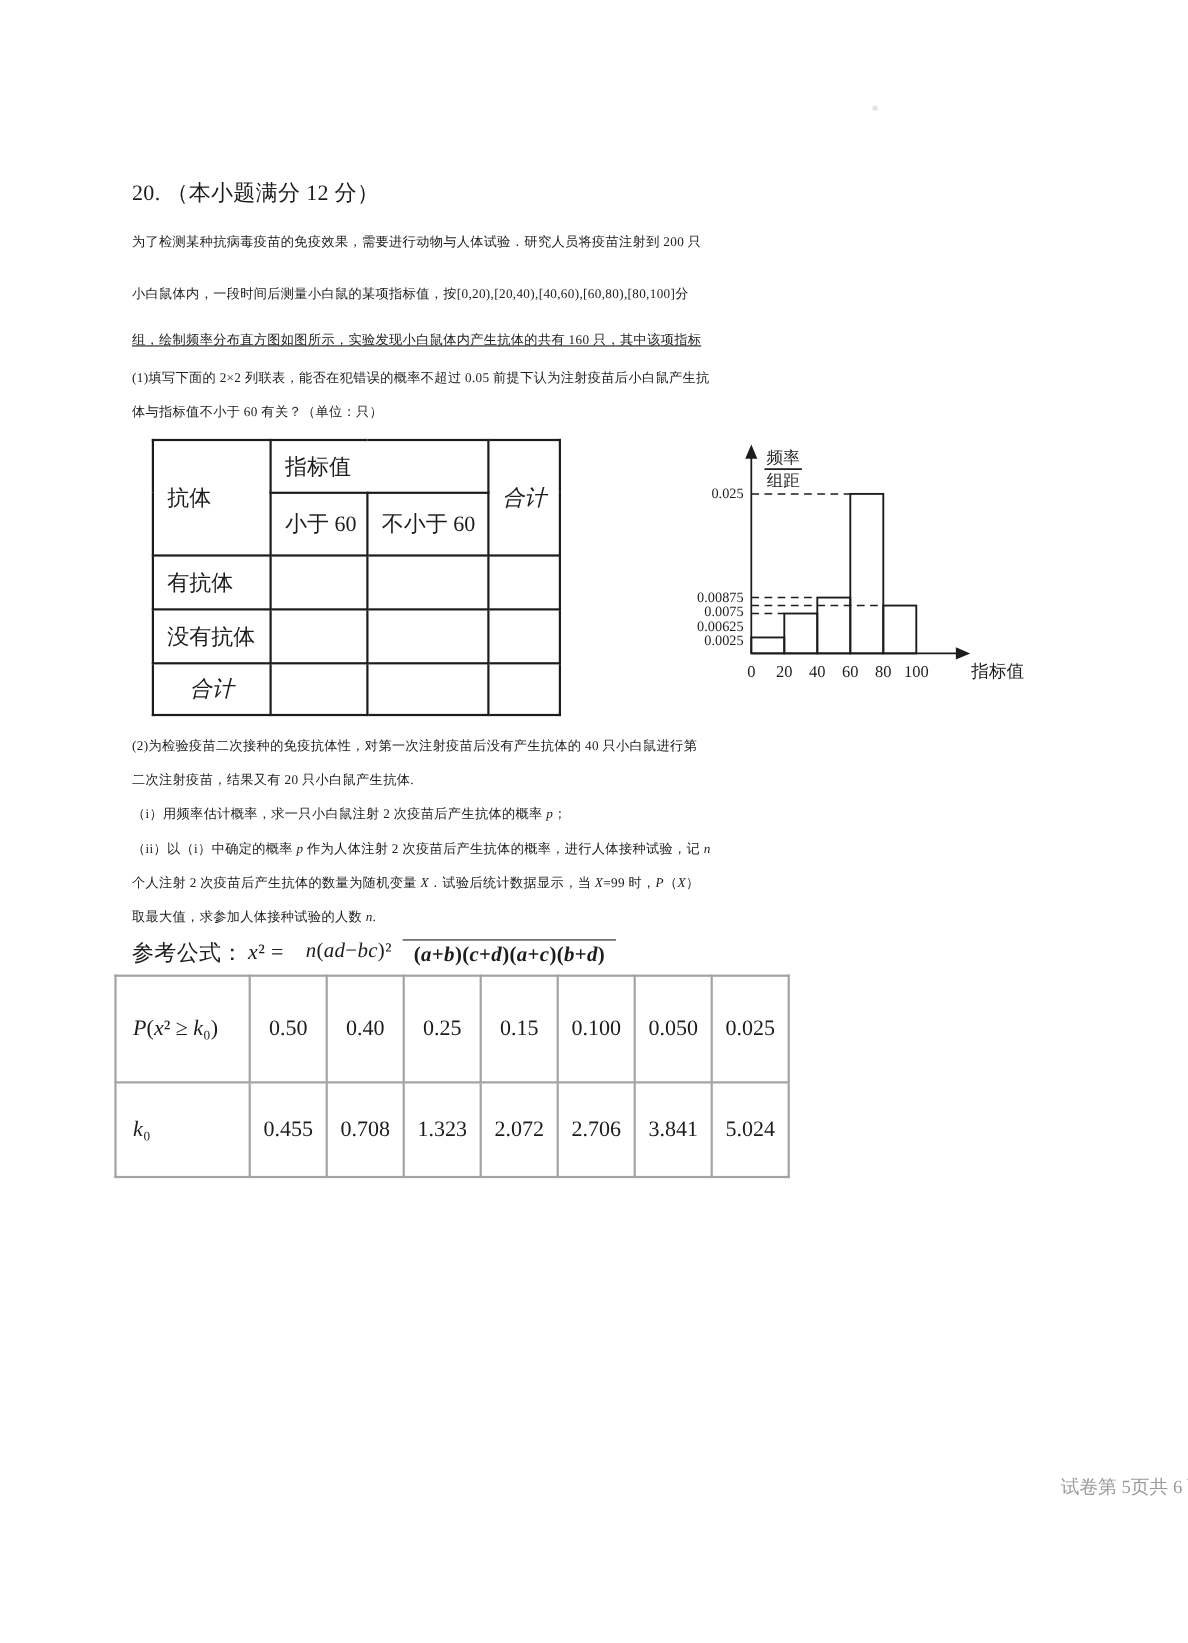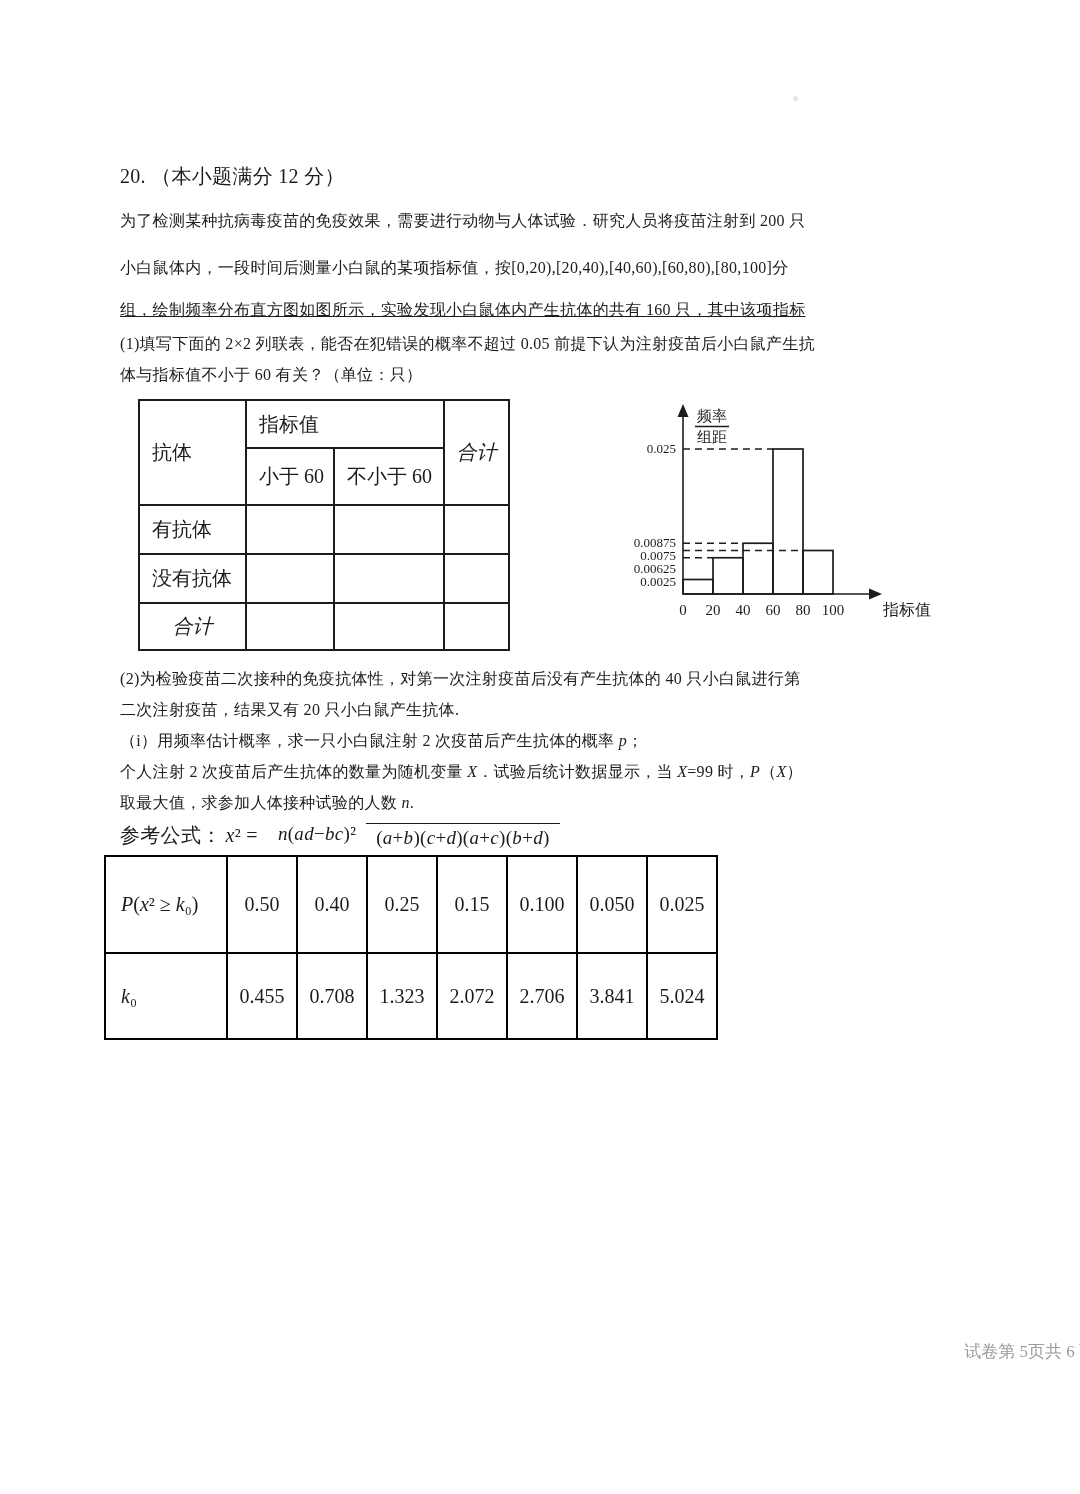--- a/index.html
+++ b/index.html
@@ -9,21 +9,21 @@
     background:#ffffff;
     font-family:"Liberation Serif", serif;
     color:#1c1c1c;
     overflow:hidden;
     padding-left:16px;
   }
   .speck { position:absolute; left:793px; top:96px; width:5px; height:5px;
            border-radius:50%; background:#e4e4e4; }
   .content { position:absolute; left:120px; top:161px; width:852px; }
 
-  .line { font-size:16px; line-height:31px; white-space:nowrap; letter-spacing:0.3px; }
+  .line { font-size:12px; line-height:31px; white-space:nowrap; letter-spacing:0.3px; }
   .line.tall { line-height:47px; }
   .line.mid  { line-height:37px;text-decoration:underline; }
   .num-line  { font-size:20px; line-height:30px; margin-bottom:6px; letter-spacing:0.3px; }
   i.mv { font-style:italic; font-family:"Liberation Serif", serif; }
 
   
   .tf-row { display:flex; align-items:flex-start; margin-top:9px; }
 
   table.ctable { border-collapse:collapse; margin-left:18px; }
   table.ctable td { border:2px solid #1c1c1c; font-size:20px; vertical-align:middle; }
@@ -40,25 +40,25 @@
   
   .part2 { margin-top:12px; }
 
   
   .formula-row { display:flex; align-items:center; font-size:20px; margin:4px 0 6px 0;
                  letter-spacing:0.3px; }
   .formula-row .gap { margin-left:4px; }
   .frac { display:inline-flex; flex-direction:row; align-items:center;
           vertical-align:middle; margin:0 10px; font-size:19px; }
   .frac .fnum { padding:0 10px 3px 10px; }
-  .frac .fden { border-top:1.8px solid #1c1c1c; padding:3px 10px 0 10px; }
+  .frac .fden { border-top:1.8px solid #1c1c1c; padding:3px 10px 0 10px;font-weight:bold; }
 
   
   table.ktable { border-collapse:collapse; margin-left:-16px; margin-top:2px; }
-  table.ktable td { border:2px solid #000000; font-size:20px; text-align:center;
+  table.ktable td { border:2px solid #a3a3a3; font-size:20px; text-align:center;
                     vertical-align:middle; }
   table.ktable td.lab { text-align:left; padding-left:15px; }
   table.ktable tr:nth-child(1) td { height:93px; }
   table.ktable tr:nth-child(2) td { height:82px; }
 
   .footer { position:absolute; left:0; top:1340px; width:100%; text-align:right;
             font-size:17px; color:#9b9b9b; font-family:"Liberation Serif", serif; }
 
   
   .ax   { stroke:#1c1c1c; stroke-width:1.6; fill:none; }
@@ -156,20 +156,21 @@
             <line class="ax" x1="97" y1="27.5" x2="131" y2="27.5"></line>
             <text class="yl" text-anchor="middle" x="114" y="43">组距</text>
           </svg>
       </figure>
     </div>
 
     <div class="part2">
       <div class="line">(2)为检验疫苗二次接种的免疫抗体性，对第一次注射疫苗后没有产生抗体的 40 只小白鼠进行第</div>
       <div class="line">二次注射疫苗，结果又有 20 只小白鼠产生抗体.</div>
       <div class="line">（i）用频率估计概率，求一只小白鼠注射 2 次疫苗后产生抗体的概率 <i class="mv">p</i>；</div>
+      <div class="line">（ii）以（i）中确定的概率 <i class="mv">p</i> 作为人体注射 2 次疫苗后产生抗体的概率，进行人体接种试验，记 <i class="mv">n</i></div>
       <div class="line">个人注射 2 次疫苗后产生抗体的数量为随机变量 <i class="mv">X</i>．试验后统计数据显示，当 <i class="mv">X</i>=99 时，<i class="mv">P</i>（<i class="mv">X</i>）</div>
       <div class="line">取最大值，求参加人体接种试验的人数 <i class="mv">n</i>.</div>
     </div>
 
     <div class="formula-row">
       <span>参考公式：</span>
       <span class="gap"><i class="mv">x</i>² =</span>
       <span class="frac">
         <span class="fnum"><i class="mv">n</i>(<i class="mv">ad</i>−<i class="mv">bc</i>)²</span>
         <span class="fden">(<i class="mv">a</i>+<i class="mv">b</i>)(<i class="mv">c</i>+<i class="mv">d</i>)(<i class="mv">a</i>+<i class="mv">c</i>)(<i class="mv">b</i>+<i class="mv">d</i>)</span>

